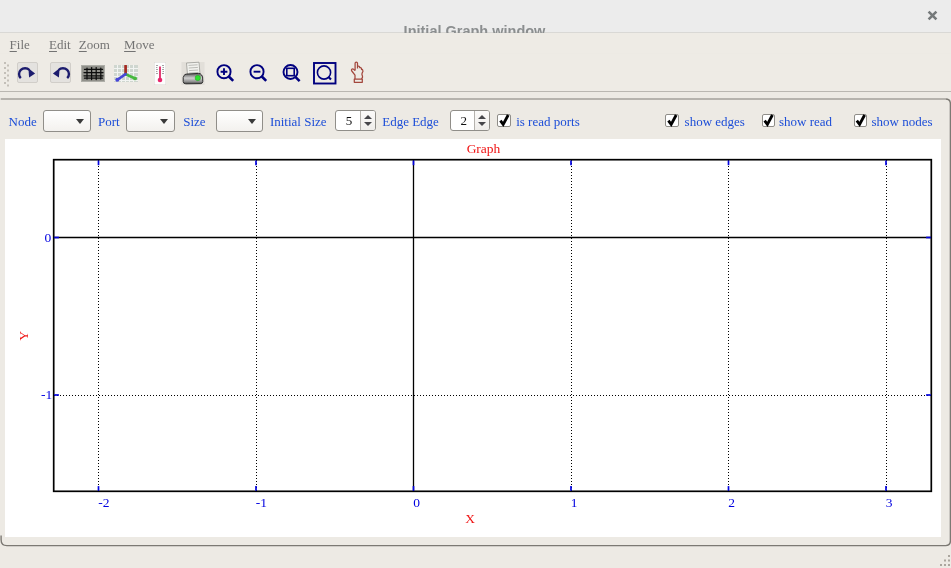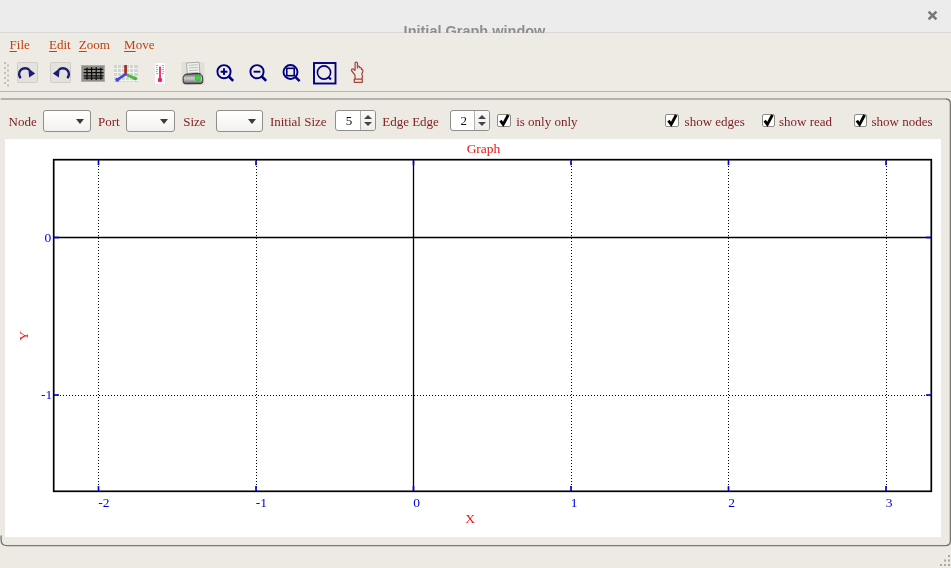--- a/index.html
+++ b/index.html
@@ -7,30 +7,30 @@
        background:#edeae4;font-family:"Liberation Serif",serif;}
   .abs{position:absolute;}
   
   #titlebar{left:0;top:0;width:951px;height:33px;background:#ececec;
             border-bottom:1px solid #d9d8d5;box-sizing:border-box;}
   #title{left:0;top:7px;width:949px;text-align:center;
          font-family:"Liberation Sans",sans-serif;font-weight:bold;
          font-size:14.5px;color:#8b8e8f;margin-top:16px;}
   
   #menubar{left:0;top:33px;width:951px;height:20px;background:#eeebe5;}
-  .menuitem{position:absolute;top:36.6px;font-size:13px;color:#c2410c;}
+  .menuitem{position:absolute;top:36.6px;font-size:13px;color:#737373;}
   .menuitem span{text-decoration:underline;text-underline-offset:2px;}
   #menusep{left:0;top:54.3px;width:951px;height:1px;background:#cbc7c0;}
   
   #toolbar{left:0;top:53.5px;width:951px;height:37px;background:#eeebe5;}
   #toolsep{left:0;top:90.5px;width:951px;height:1px;background:#bab7b1;}
   .tbtn{position:absolute;width:21px;height:21px;background:#e4e2df;
         border:1px solid #d1cec9;border-radius:2px;box-sizing:border-box;}
   
-  .clabel{position:absolute;font-size:13px;color:#7f1d1d;}
+  .clabel{position:absolute;font-size:13px;color:#1d4ed8;}
   .combo{position:absolute;top:109.5px;height:22px;box-sizing:border-box;
          border:1px solid #908e89;border-radius:3px;
          background:linear-gradient(#ffffff,#f3f1ee);}
   .combo .arr{position:absolute;right:6px;top:8px;width:0;height:0;
         border-left:4.5px solid transparent;border-right:4.5px solid transparent;
         border-top:5px solid #3a3a3a;}
   .spin{position:absolute;top:110px;height:20.5px;box-sizing:border-box;
         border:1px solid #908e89;border-radius:3px;background:#fff;}
   .spin .num{position:absolute;left:0;top:0;bottom:0;width:25px;
         font-size:13px;color:#111;text-align:center;line-height:19px;}
@@ -206,21 +206,21 @@
   </div>
   <div class="clabel" style="left:382.2px;top:114.2px">Edge Edge</div>
   <div class="spin" style="left:450.3px;width:40px">
     <div class="num">2</div>
     <div class="btns">
       <div class="up"></div>
       <div class="dn"></div>
     </div>
   </div>
   <div class="cbx" style="left:497.3px"></div>
-  <div class="clabel" style="left:516.2px;top:114.2px">is only only</div>
+  <div class="clabel" style="left:516.2px;top:114.2px">is read ports</div>
   <div class="cbx" style="left:665.3px"></div>
   <div class="clabel" style="left:684.6px;top:114.2px">show edges</div>
   <div class="cbx" style="left:761.5px"></div>
   <div class="clabel" style="left:779px;top:114.2px">show read</div>
   <div class="cbx" style="left:853.7px"></div>
   <div class="clabel" style="left:871.5px;top:114.2px">show nodes</div>
 
   <svg class="abs" style="left:497px;top:112px" width="450" height="18" viewBox="0 0 450 18">
     <g stroke="#000" stroke-width="2.8" fill="none">
       <path d="M3.4 8.6 L6.2 12.4 L11.2 3.0"></path>

